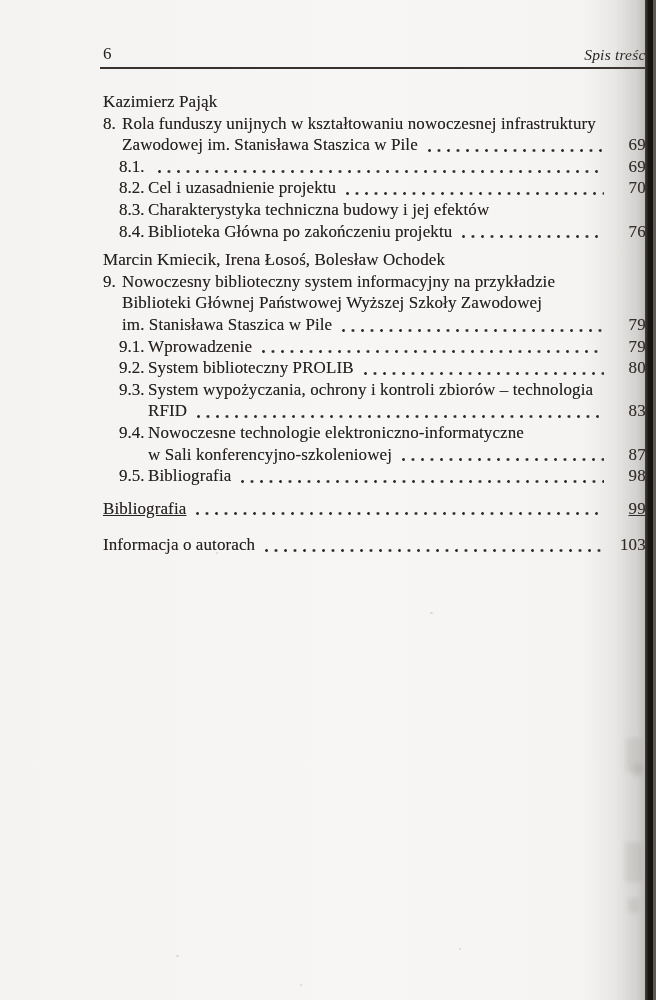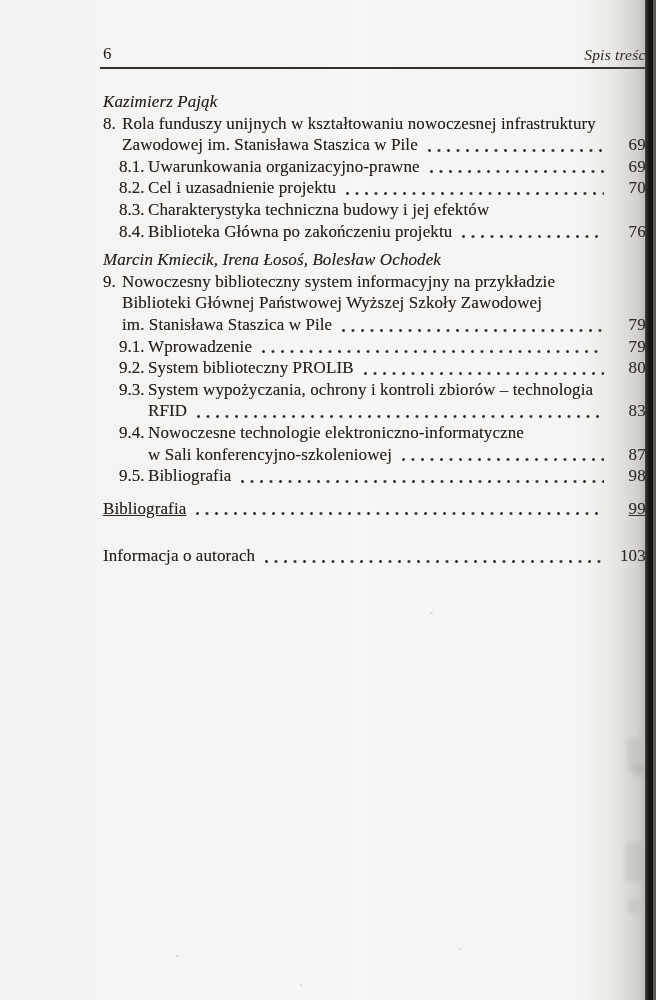--- a/index.html
+++ b/index.html
@@ -16,36 +16,36 @@
   .page *{box-sizing:border-box;}
   
   .pagehead{position:absolute;left:103px;right:10px;top:44px;height:20px;font-size:17px;}
   .folio{position:absolute;left:0;top:0;letter-spacing:0.2px;}
   .running{position:absolute;right:-4px;top:2px;font-style:italic;font-size:15.5px;letter-spacing:0.2px;white-space:nowrap;}
   .rule{position:absolute;left:100px;right:8px;top:67px;height:2px;background:#35322f;}
   
   .toc{position:absolute;left:103px;right:10px;top:91px;font-size:17px;}
   .ln{display:flex;align-items:baseline;height:21.6px;line-height:21.6px;white-space:nowrap;
       text-shadow:0 0 0.5px rgba(45,40,35,0.45);}
-  .it{font-style:italic;}
+  .it{}
   .num-main{flex:none;width:19px;}
   .num-sub{flex:none;width:29px;}
   .ind-sub{padding-left:16px;}
   .ind-mainwrap{padding-left:19px;}
   .ind-subwrap{padding-left:45px;}
   .txt{flex:none;letter-spacing:0.1px;}
   .leader{
     flex:1 1 auto;align-self:flex-end;height:3px;margin:0 6px 4px 10px;
     background-image:radial-gradient(circle at 1.5px 1.5px,#2e2b29 1.15px,rgba(0,0,0,0) 1.6px);
     background-size:9.5px 3px;background-repeat:repeat-x;background-position:left bottom;
   }
   .pg{flex:none;width:36px;text-align:right;letter-spacing:0.2px;}
   .gap-section{margin-top:7px;}
   .gap-back1{margin-top:11px;text-decoration:underline;}
-  .gap-back2{margin-top:26px;}
+  .gap-back2{margin-top:15px;}
   
   .edge-shade{position:absolute;top:0;right:0;width:72px;height:100%;z-index:5;
     background:linear-gradient(to right,rgba(125,120,115,0) 0%,rgba(125,120,115,0.08) 42%,rgba(105,100,95,0.22) 74%,rgba(75,70,66,0.45) 100%);}
   .edge-dark{position:absolute;top:0;right:3px;width:8px;height:100%;z-index:6;
     background:linear-gradient(to right,#45413d,#181512 45%,#151310);}
   .edge-sliver{position:absolute;top:0;right:0;width:3px;height:100%;z-index:6;background:#5e5a56;}
   
   .ghost{position:absolute;z-index:4;background:rgba(118,112,106,0.12);filter:blur(2px);border-radius:2px;}
   .g1{right:15px;top:738px;width:15px;height:34px;}
   .g2{right:13px;top:764px;width:10px;height:13px;}
@@ -80,21 +80,20 @@
       <span class="txt">Rola funduszy unijnych w kształtowaniu nowoczesnej infrastruktury</span>
     </div>
     <div class="ln ind-mainwrap">
       <span class="txt">Zawodowej im. Stanisława Staszica w Pile</span>
       <span class="leader"></span>
       <span class="pg">69</span>
     </div>
 
     <div class="ln ind-sub">
       <span class="num-sub">8.1.</span>
-      <span class="txt">Uwarunkowania organizacyjno-prawne</span>
       <span class="leader"></span>
       <span class="pg">69</span>
     </div>
     <div class="ln ind-sub">
       <span class="num-sub">8.2.</span>
       <span class="txt">Cel i uzasadnienie projektu</span>
       <span class="leader"></span>
       <span class="pg">70</span>
     </div>
     <div class="ln ind-sub">

